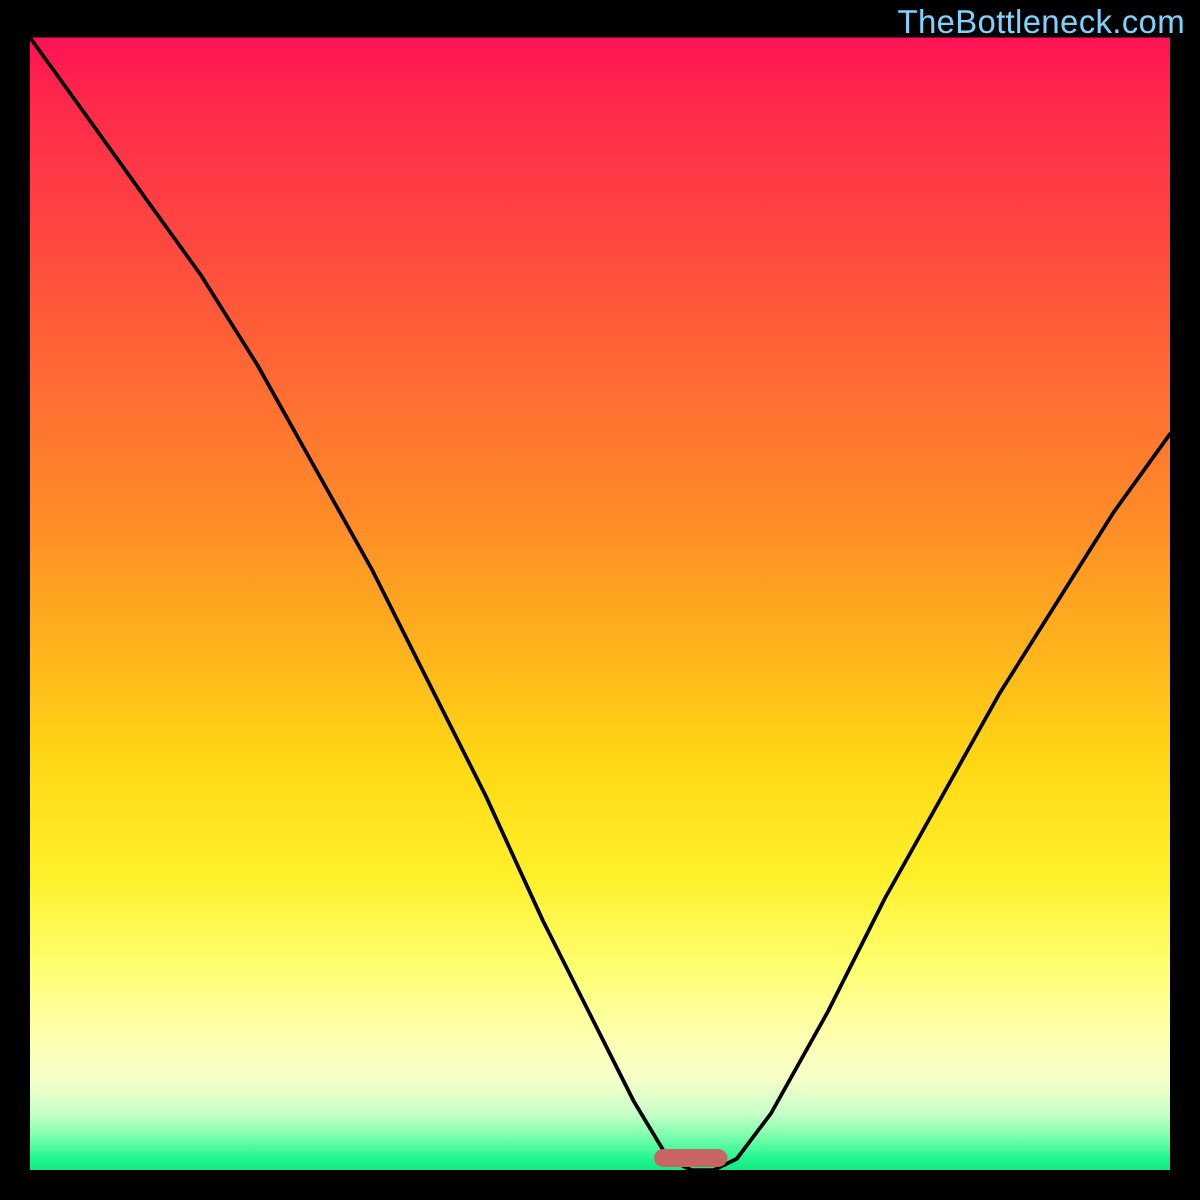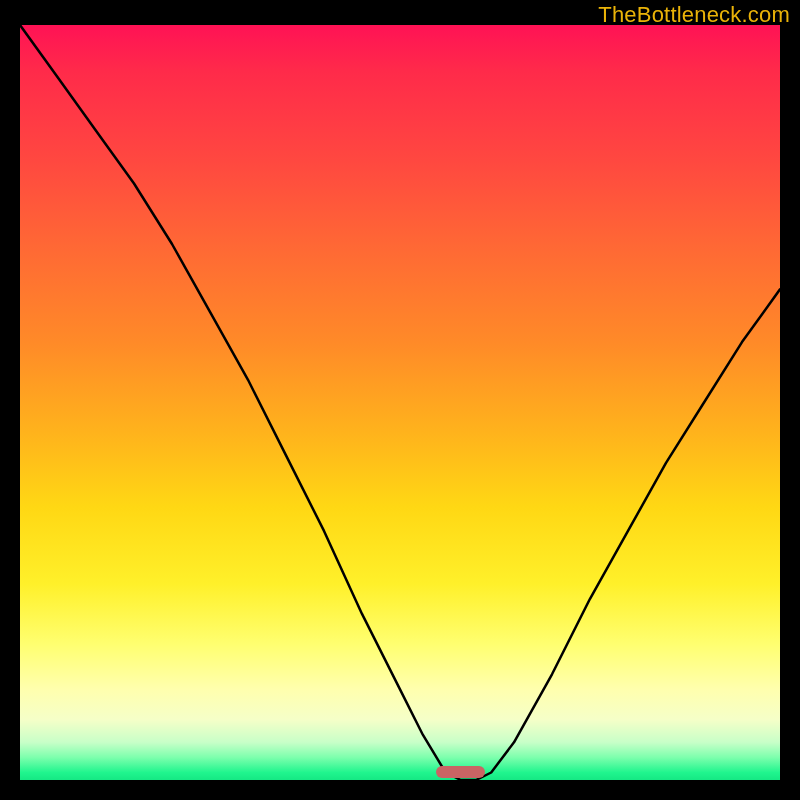--- a/index.html
+++ b/index.html
@@ -39,21 +39,21 @@
       #c8ffc8 95%,
       #7dffad 97%,
       #20f58e 99%,
       #15e884 100%
     );
   }
   .watermark {
     position: absolute;
     top: 2px;
     right: 10px;
-    color: #eab308;
+    color: #7dd3fc;
     font-size: 22px;
     font-weight: 400;
     letter-spacing: 0.2px;
     user-select: none;
     margin-left: 36px;
   }
   svg.curve {
     position: absolute;
     left: 0; top: 0;
     width: 760px;

